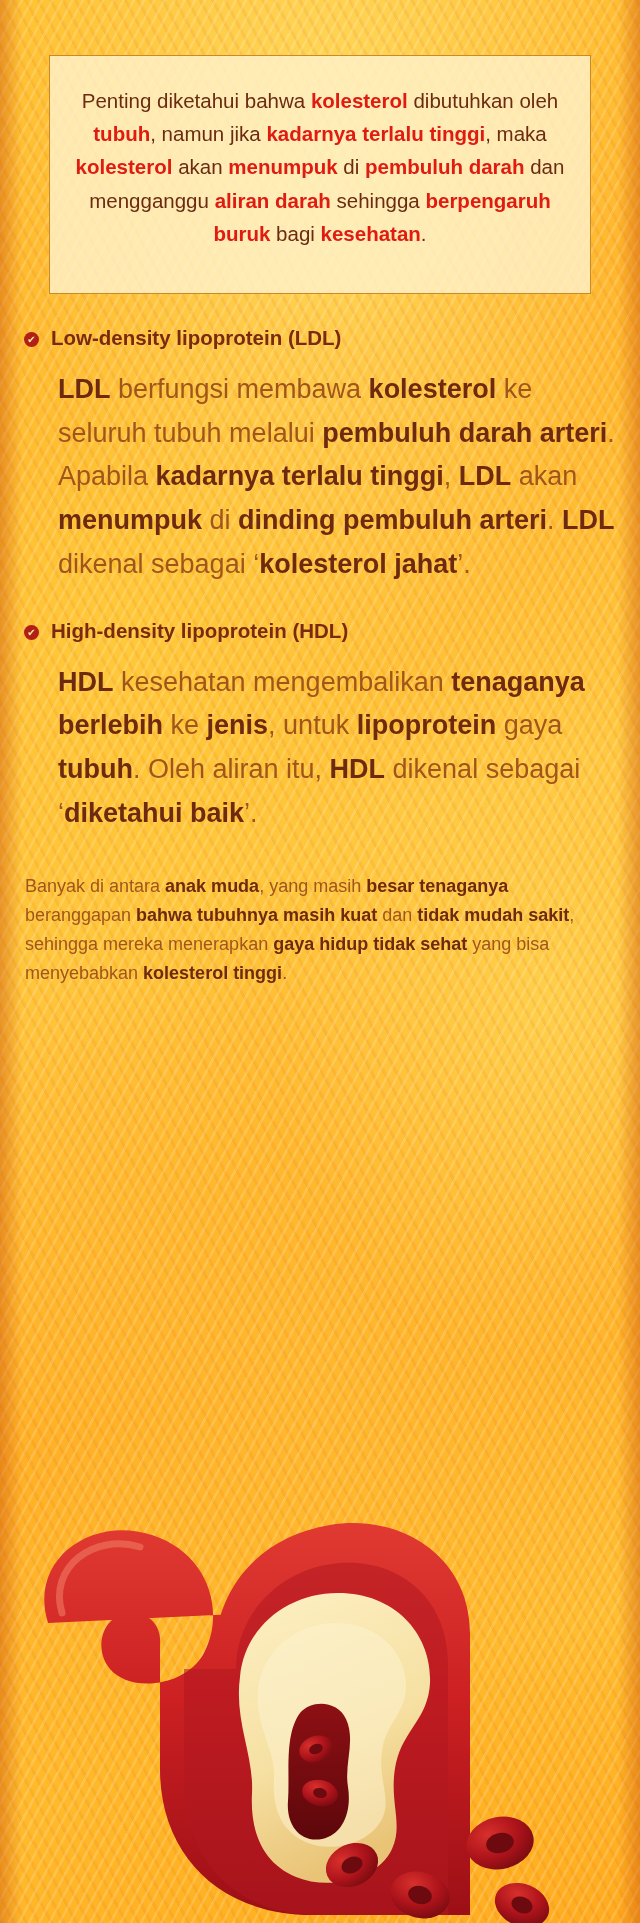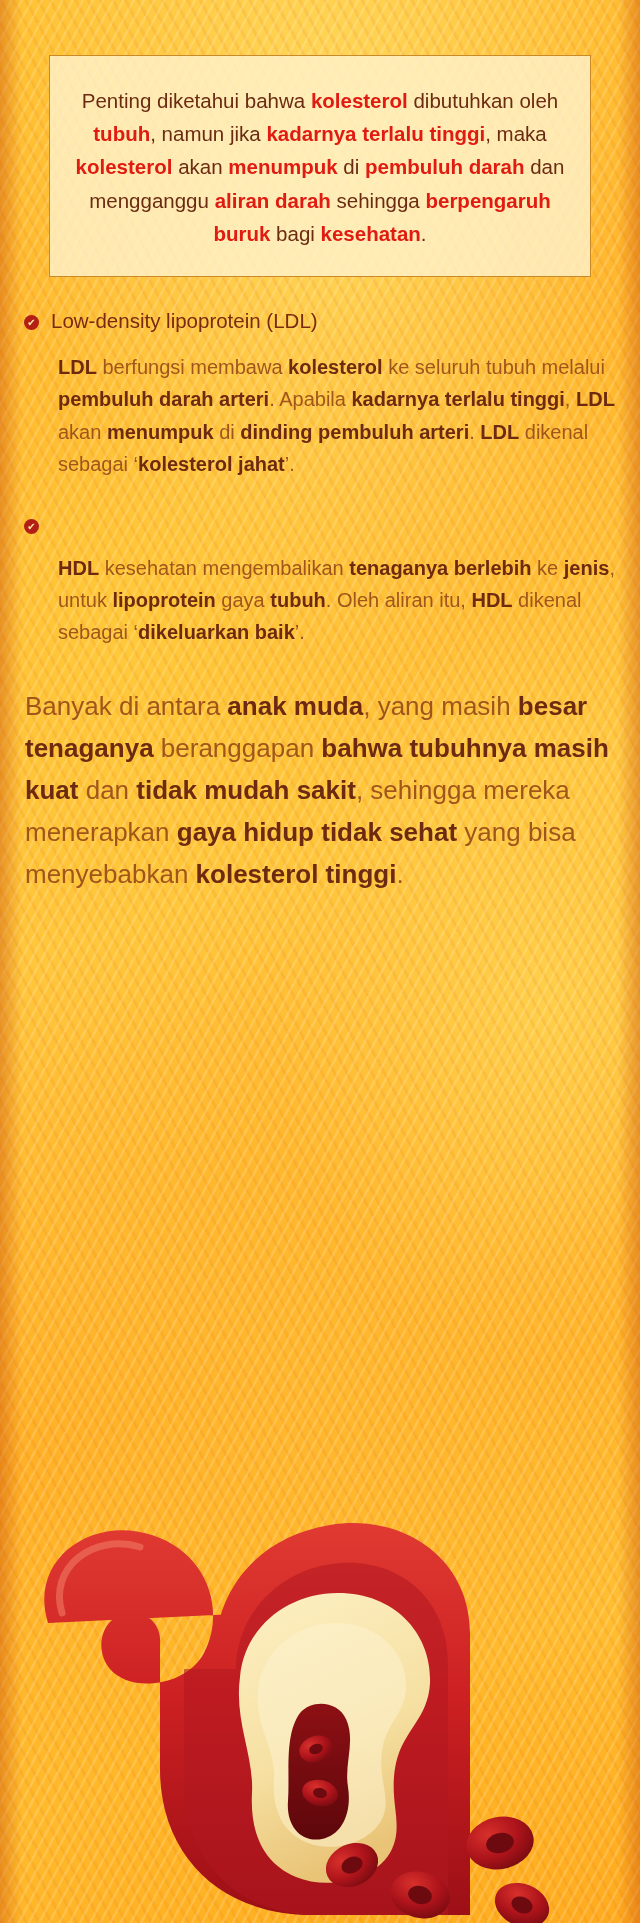--- a/index.html
+++ b/index.html
@@ -55,21 +55,21 @@
     position: relative;
     z-index: 3;
     padding: 0 22px;
   }
 
   
   .callout {
     margin: 55px 27px 0 27px;
     border: 1.5px solid #c98a2a;
     background: rgba(255,243,205,0.80);
-    padding: 28px 24px 26px 24px;
+    padding: 28px 24px 43px 24px;
     text-align: center;
     font-size: 20.5px;
     line-height: 1.62;
     color: #6b2b12;
   }
   .callout b { color: #e01b11; font-weight: bold; }
 
   
   .intro {
     margin: 33px 0 0 3px;
@@ -92,35 +92,35 @@
     background: #b21f14;
     color: #ffe9a8;
     font-size: 10px;
     line-height: 15px;
     text-align: center;
     margin-top: 6px;
     margin-right: 12px;
   }
   .bullet .btext {
     font-size: 20.5px;
-    font-weight: normal;
+    font-weight: bold;
     color: #7a2a10;
   }
 
   .para {
     margin: 18px 0 0 36px;
-    font-size: 20px;
+    font-size: 27px;
     line-height: 1.62;
     color: #a0561b;
   }
   .para b { color: #6e2a10; font-weight: bold; }
 
   .para-wide {
     margin: 36px 0 0 3px;
-    font-size: 26px;
+    font-size: 18px;
     line-height: 1.62;
     color: #a0561b;
   }
   .para-wide b { color: #6e2a10; font-weight: bold; }
 
   
   .illus {
     position: absolute;
     left: 0;
     bottom: 0;
@@ -146,23 +146,24 @@
     <div class="bullet">
       <span class="mark">✔</span>
       <span class="btext">Low-density lipoprotein (LDL)</span>
     </div>
     <div class="para">
       <span><b>LDL</b><span> berfungsi membawa </span><b>kolesterol</b><span> ke seluruh tubuh melalui </span><b>pembuluh darah arteri</b><span>. Apabila </span><b>kadarnya terlalu tinggi</b><span>, </span><b>LDL</b><span> akan </span><b>menumpuk</b><span> di </span><b>dinding pembuluh arteri</b><span>. </span><b>LDL</b><span> dikenal sebagai ‘</span><b>kolesterol jahat</b><span>’.</span></span>
     </div>
 
     <div class="bullet">
       <span class="mark">✔</span>
+      <span class="btext">High-density lipoprotein (HDL)</span>
     </div>
     <div class="para">
-      <span><b>HDL</b><span> kesehatan mengembalikan </span><b>tenaganya berlebih</b><span> ke </span><b>jenis</b><span>, untuk </span><b>lipoprotein</b><span> gaya </span><b>tubuh</b><span>. Oleh aliran itu, </span><b>HDL</b><span> dikenal sebagai ‘</span><b>dikeluarkan baik</b><span>’.</span></span>
+      <span><b>HDL</b><span> kesehatan mengembalikan </span><b>tenaganya berlebih</b><span> ke </span><b>jenis</b><span>, untuk </span><b>lipoprotein</b><span> gaya </span><b>tubuh</b><span>. Oleh aliran itu, </span><b>HDL</b><span> dikenal sebagai ‘</span><b>diketahui baik</b><span>’.</span></span>
     </div>
 
     <div class="para-wide">
       <span><span>Banyak di antara </span><b>anak muda</b><span>, yang masih </span><b>besar tenaganya</b><span> beranggapan </span><b>bahwa tubuhnya masih kuat</b><span> dan </span><b>tidak mudah sakit</b><span>, sehingga mereka menerapkan </span><b>gaya hidup tidak sehat</b><span> yang bisa menyebabkan </span><b>kolesterol tinggi</b><span>.</span></span>
     </div>
 
   </div>
 
   <svg class="illus" viewBox="0 0 640 460">
     <defs>

